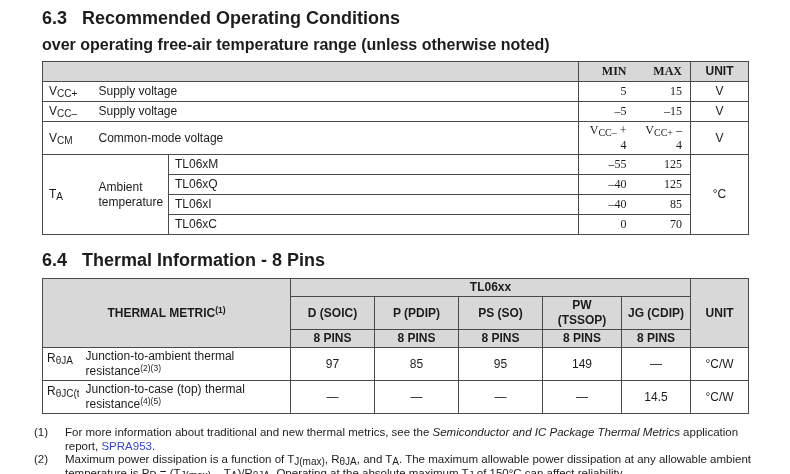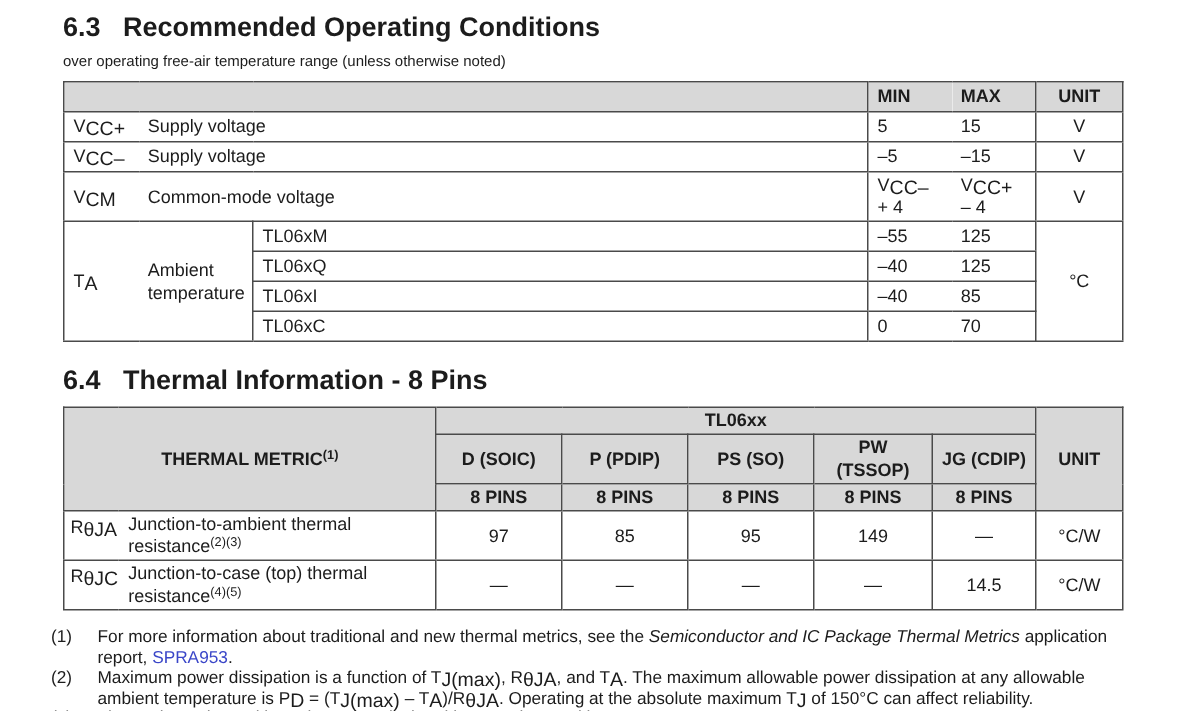--- a/index.html
+++ b/index.html
@@ -7,38 +7,38 @@
   body {
     width:790px; height:474px; overflow:hidden;
     background:#ffffff; color:#1c1c1c;
     font-family:"Liberation Sans", sans-serif;
     -webkit-font-smoothing:antialiased;
   }
   .page { padding:8px 8px 0 34px; }
 
   .sec-head { display:flex; gap:15px; font-size:18px; font-weight:700; margin:0 0 7px 8px; }
   .sec-head.m2 { margin-top:15px; }
-  .subtitle { font-size:10px; margin:0 0 7px 8px; }
+  .subtitle { font-size:16px; margin:0 0 7px 8px;font-weight:bold; }
 
   table { border-collapse:collapse; table-layout:fixed; width:706px; margin-left:8px;
           border:1.5px solid #4a4a4a; }
   td, th { border-bottom:1px solid #4a4a4a; padding:1px 6px; font-size:12px;
            font-weight:400; text-align:left; vertical-align:middle; line-height:1.25;
            overflow:hidden; }
   tr.head > td, tr.head > th { background:#d8d8d8; font-weight:700; }
   .bl { border-left:1px solid #4a4a4a; }
-  .num { text-align:left; padding-right:8px; }
+  .num { text-align:right; padding-right:8px;font-family:Liberation Serif, serif; }
   .ctr { text-align:center; }
   .t1 tr { height:20px; }
   .t2 tr.head { height:18px; }
   .t2 th { text-align:center; }
   .t2 .val, .t2 .unit { text-align:center;margin-top:41px; }
   .t2 .sym2 { vertical-align:top; padding:3px 2px 1px 4px; }
   .t2 .desc { padding-left:7px;margin-top:36px; }
-  sub { font-size:13px; vertical-align:-2px; line-height:0; letter-spacing:0; }
+  sub { font-size:10px; vertical-align:-2px; line-height:0; letter-spacing:0; }
   sup { font-size:8.5px; vertical-align:4px; line-height:0; }
 
   .footnotes { margin-top:12px; width:720px; }
   .fn { display:flex; font-size:11.5px; line-height:1.18; }
   .fn-num { width:31px; flex:none; }
   .fn-text { flex:1; }
   a { color:#3a46c8; text-decoration:none; cursor:pointer; }
   i { font-style:italic; }
 </style>
 </head>

